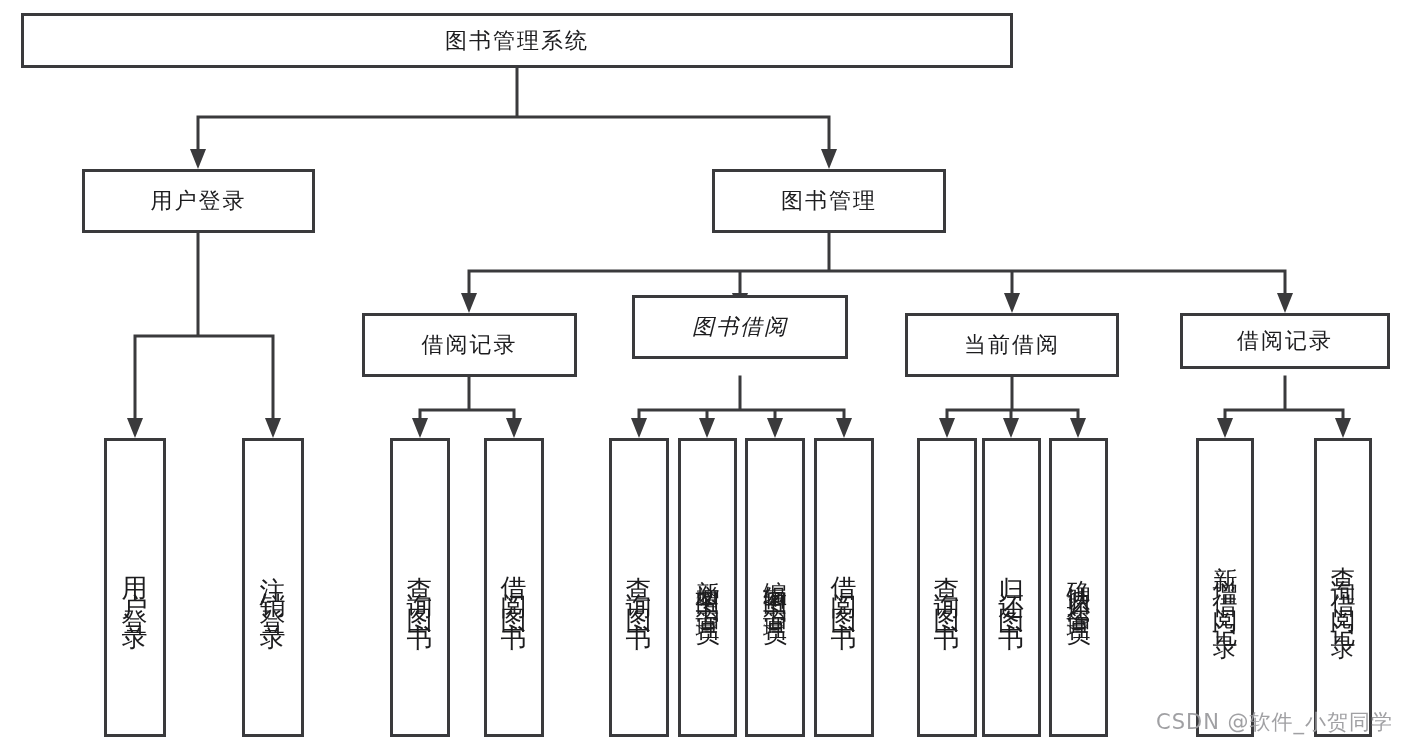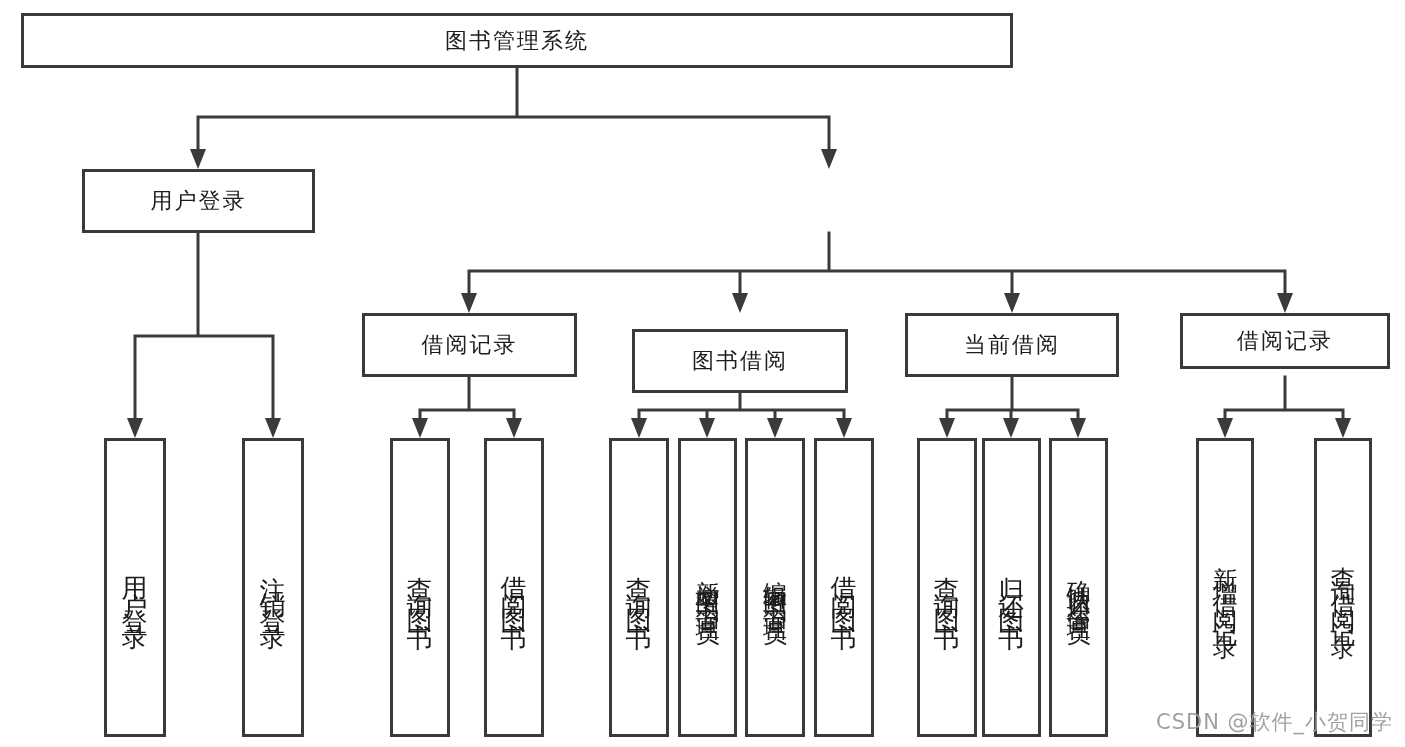--- a/index.html
+++ b/index.html
@@ -102,25 +102,28 @@
     </g>
   </svg>
 
   <div class="box h" style="left:21px; top:13px; width:992px; height:55px;">
     <span>图书管理系统</span>
   </div>
 
   <div class="box h" style="left:82px; top:169px; width:233px; height:64px;">
     <span>用户登录</span>
   </div>
+  <div class="box h" style="left:712px; top:169px; width:234px; height:64px;">
+    <span>图书管理</span>
+  </div>
 
   <div class="box h" style="left:362px; top:313px; width:215px; height:64px;">
     <span>借阅记录</span>
   </div>
-  <div class="box h" style="left:632px; top:329px; width:216px; height:64px;">
+  <div class="box h" style="left:632px; top:295px; width:216px; height:64px;font-style:italic;">
     <span>图书借阅</span>
   </div>
   <div class="box h" style="left:905px; top:313px; width:214px; height:64px;">
     <span>当前借阅</span>
   </div>
   <div class="box h" style="left:1180px; top:313px; width:210px; height:56px;">
     <span>借阅记录</span>
   </div>
 
   <div class="box v len4" style="left:104px; top:438px; width:62px; height:299px;">

